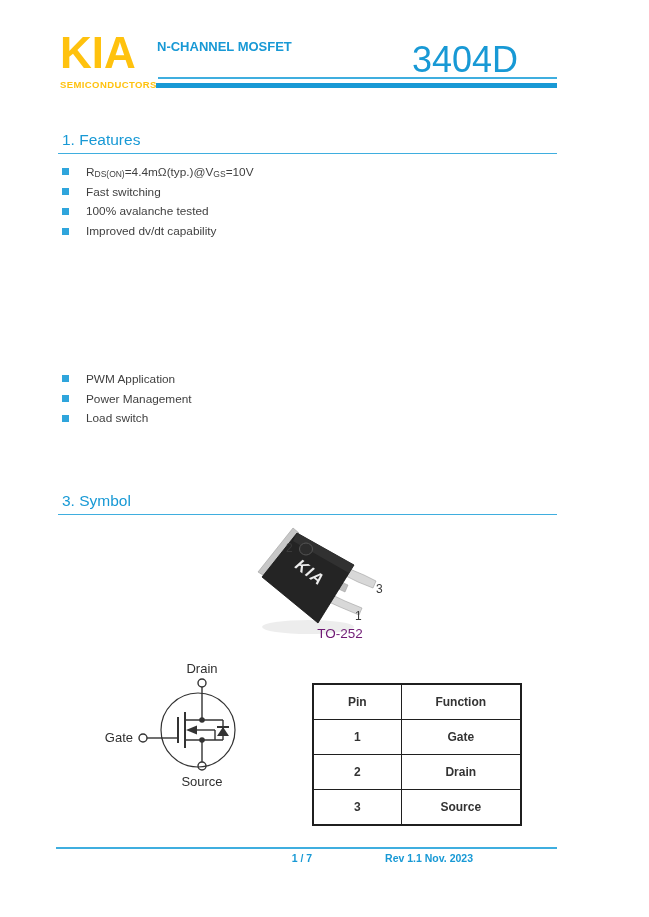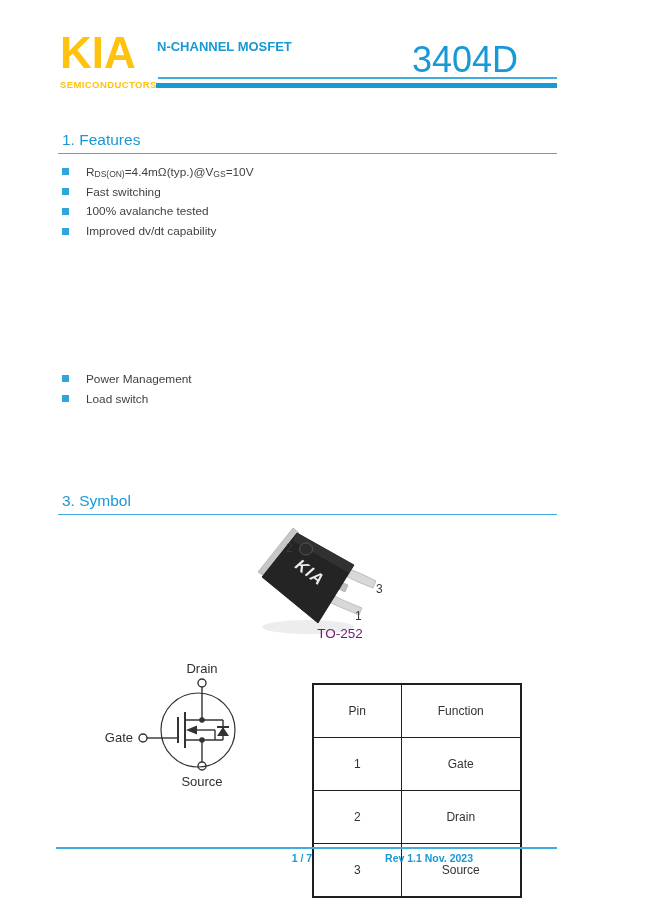--- a/index.html
+++ b/index.html
@@ -34,21 +34,21 @@
   .li-text sub{font-size:0.72em;line-height:1;vertical-align:-0.14em;}
   
   .package-fig{position:absolute;left:250px;top:525px;width:180px;height:120px;}
   .package-label{position:absolute;left:250px;top:626px;width:180px;text-align:center;font-size:13.5px;color:#701a75;}
   .mosfet-fig{position:absolute;left:95px;top:655px;width:200px;height:140px;}
   .fig-label-text{font-family:"Liberation Sans",sans-serif;font-size:13px;fill:#2f2f2f;}
   .pkg-pin-num{font-family:"Liberation Sans",sans-serif;font-size:12px;fill:#3a3a3a;}
   
   .pin-table-wrap{position:absolute;left:312px;top:683px;}
   table.pin-table{border-collapse:collapse;border:2px solid #1f1f1f;font-size:12px;color:#333;table-layout:fixed;}
-  table.pin-table th,table.pin-table td{border:1.5px solid #1f1f1f;height:18px;text-align:center;font-weight:400;padding:17px;}
+  table.pin-table th,table.pin-table td{border:1.5px solid #1f1f1f;height:18px;text-align:center;font-weight:700;padding:8px;}
   table.pin-table col.c1{width:88px;}
   table.pin-table col.c2{width:120px;}
   
   .rule-footer{position:absolute;left:56px;top:847px;width:546px;height:1.5px;background:var(--accent-light);}
   .footer-page{position:absolute;left:56px;top:852px;width:492px;text-align:center;font-size:10.5px;font-weight:700;color:var(--accent);}
   .footer-rev{position:absolute;right:84px;top:852px;font-size:10.5px;font-weight:700;color:var(--accent);}
 </style>
 </head>
 <body>
 
@@ -79,20 +79,24 @@
         <span class="bullet"></span>
         <span class="li-text"><span>100% avalanche tested</span></span>
       </li>
       <li>
         <span class="bullet"></span>
         <span class="li-text"><span>Improved dv/dt capability</span></span>
       </li>
     </ul>
 
   <ul class="bullet-list" id="applications-list">
+      <li>
+        <span class="bullet"></span>
+        <span class="li-text">PWM Application</span>
+      </li>
       <li>
         <span class="bullet"></span>
         <span class="li-text">Power Management</span>
       </li>
       <li>
         <span class="bullet"></span>
         <span class="li-text">Load switch</span>
       </li>
     </ul>
 

